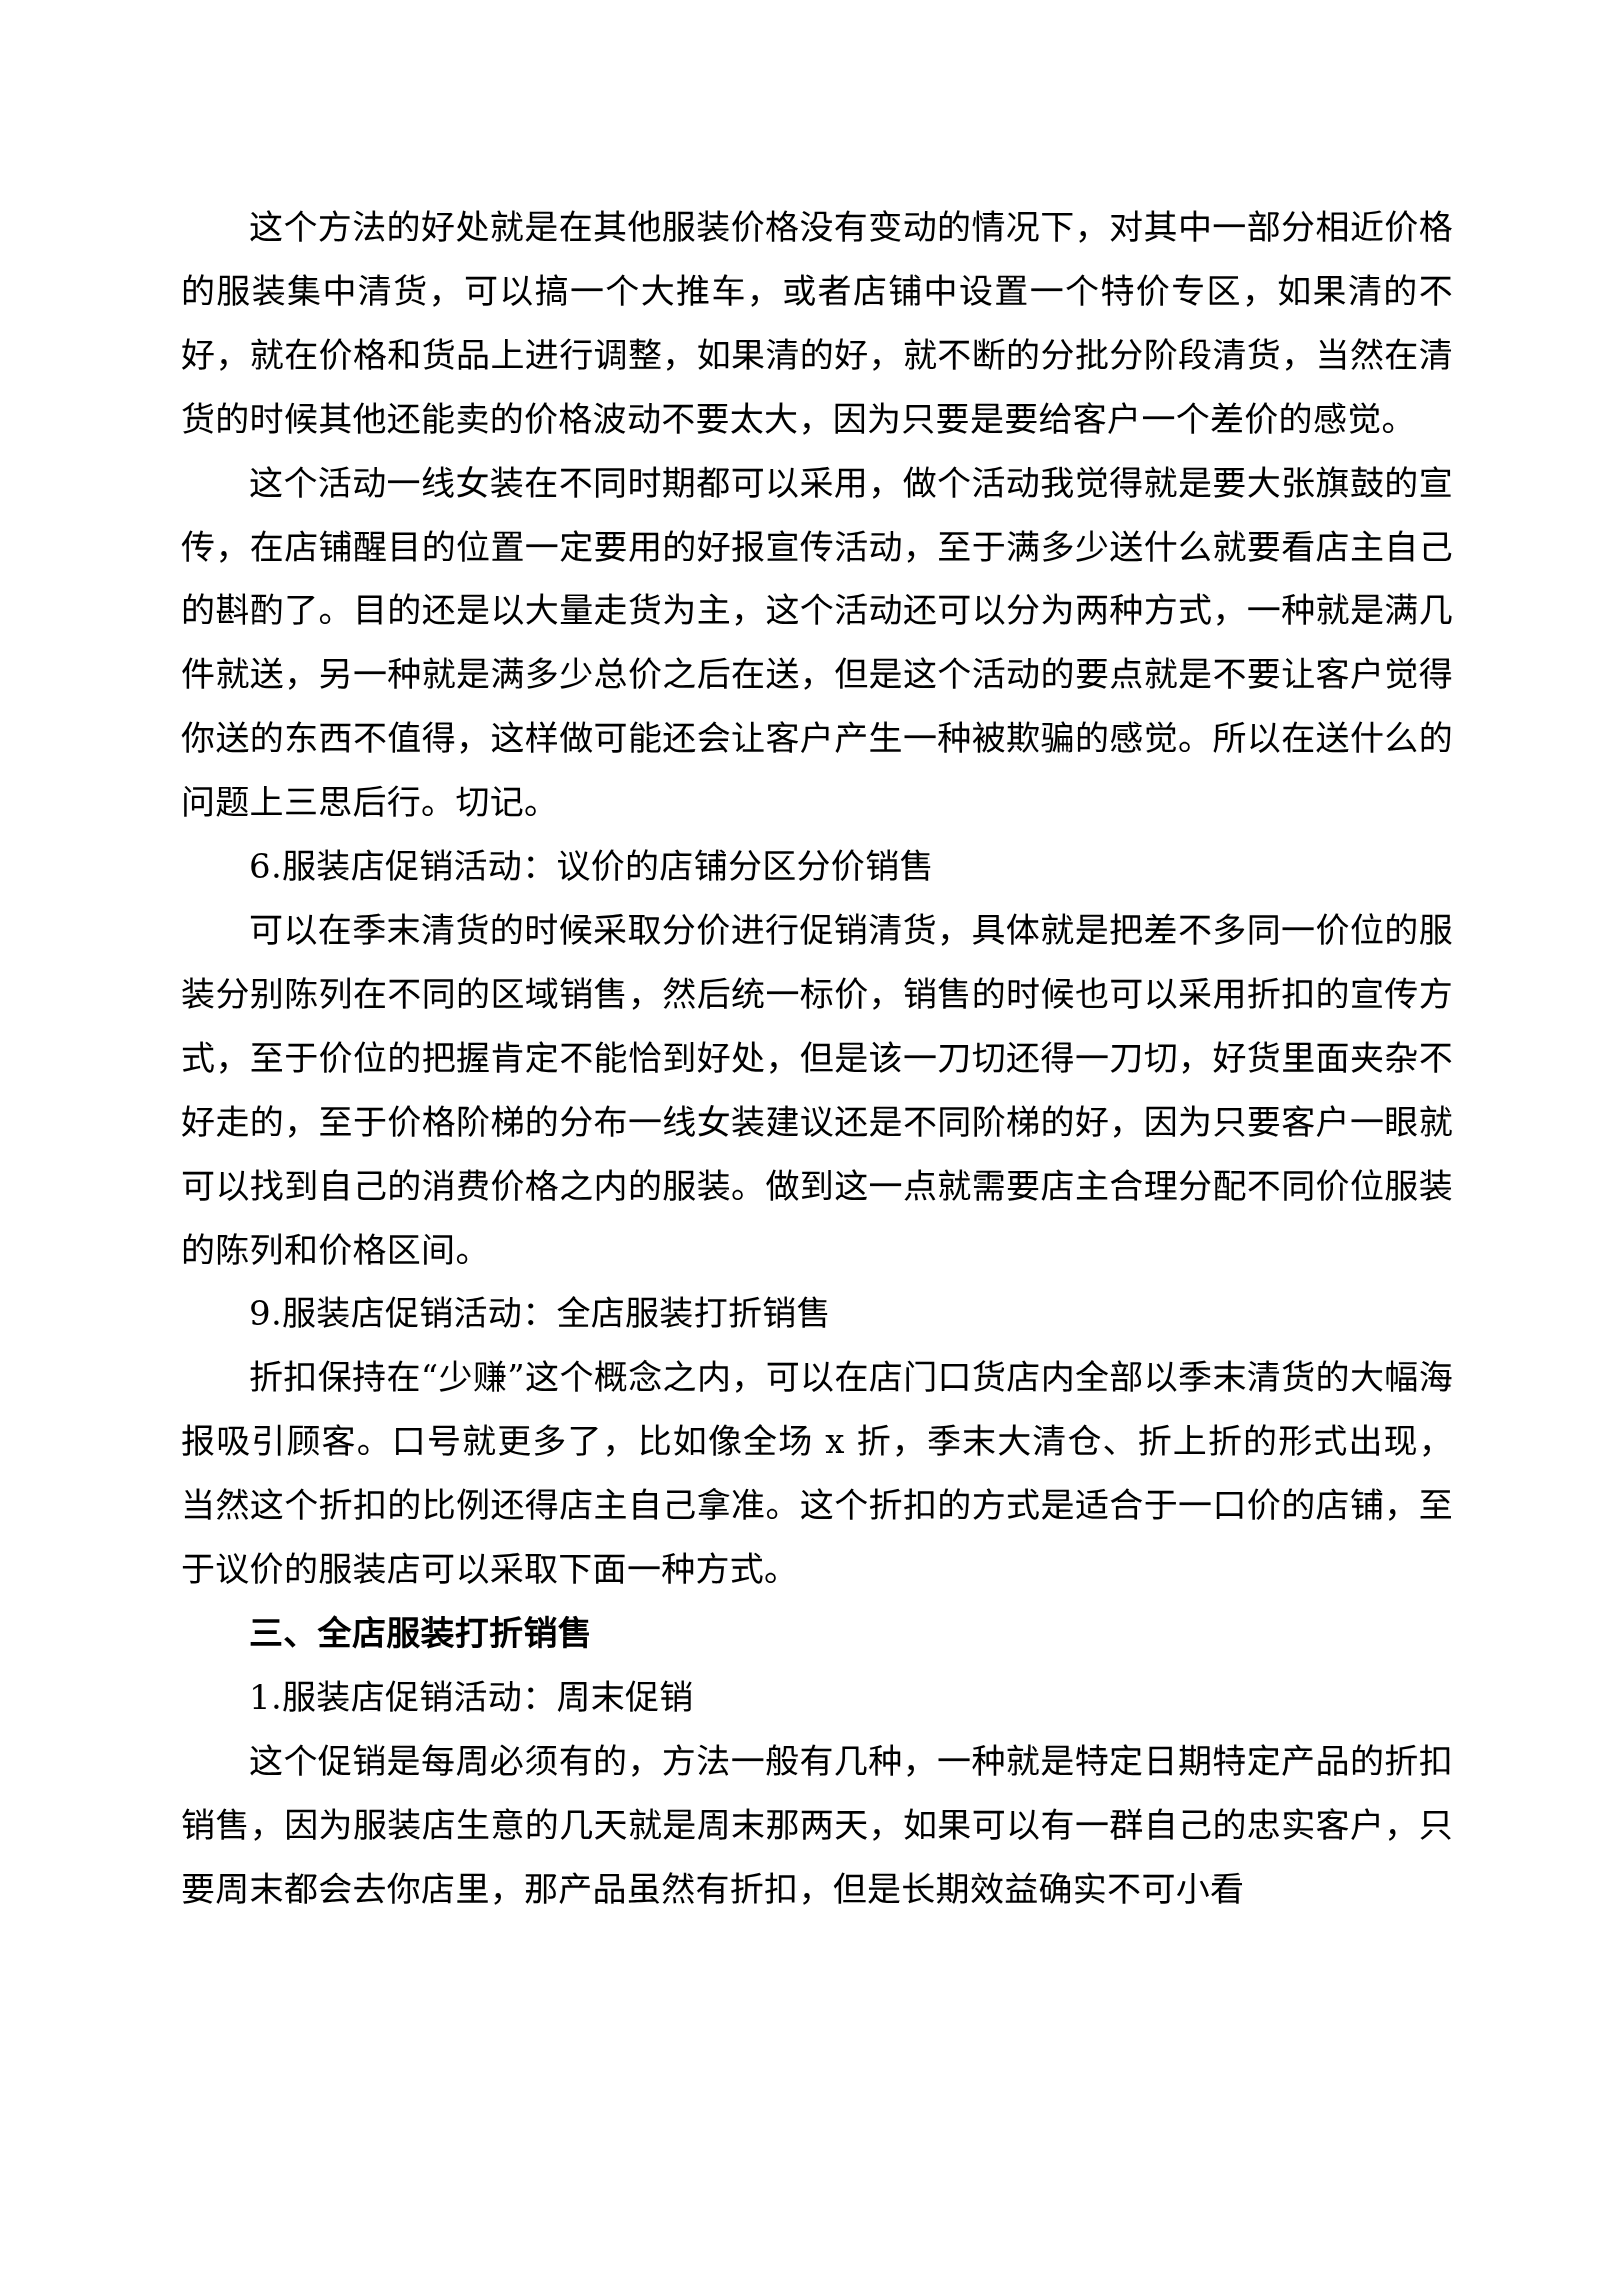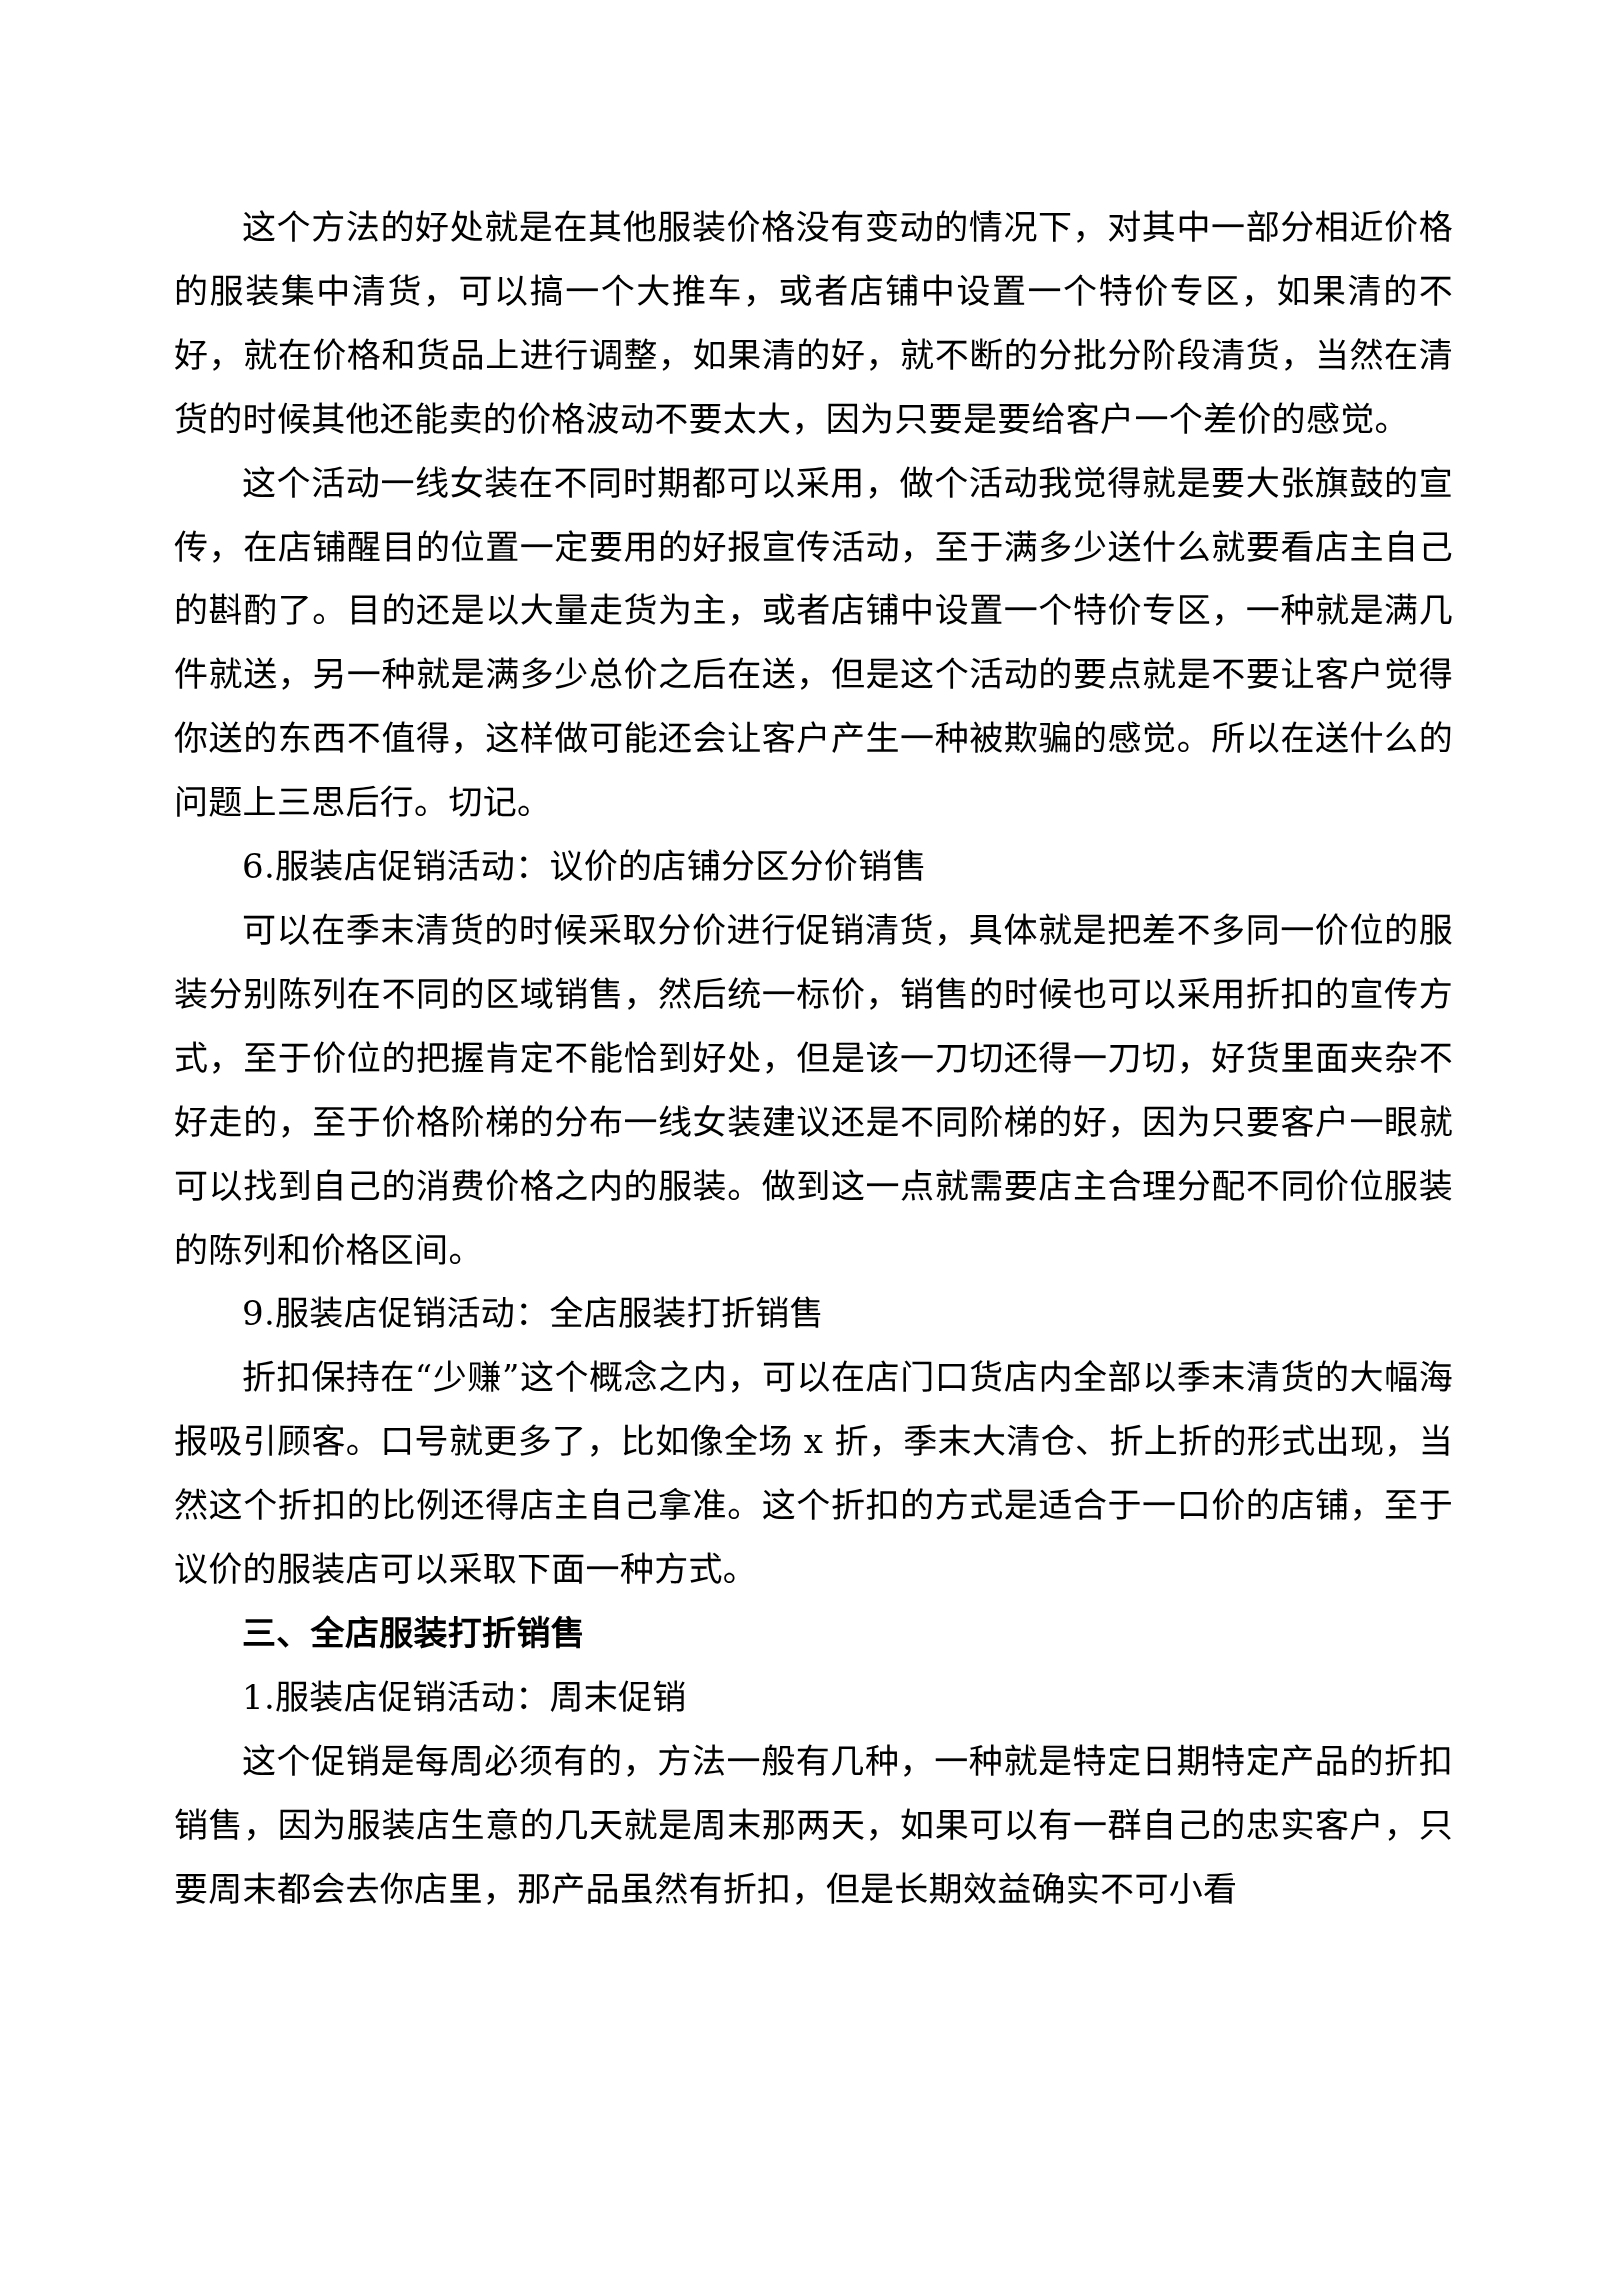--- a/index.html
+++ b/index.html
@@ -19,42 +19,42 @@
     color: #000000;
   }
   .doc-body {
     font-size: 34px;
     line-height: 1.88;
     text-align: justify;
     text-justify: inter-ideograph;
     letter-spacing: 0.3px;
   }
   p {
-    margin: 0 0 0 4px;
+    margin: 0 0 0 11px;
     text-indent: 2em;
     white-space: normal;
   }
   p.heading {
     text-indent: 2em;
   }
   p.section {
     text-indent: 2em;
     font-weight: bold;
   }
 </style>
 </head>
 <body>
 
 <div class="page">
   <div class="doc-body">
 
     <p class="body">这个方法的好处就是在其他服装价格没有变动的情况下，对其中一部分相近价格的服装集中清货，可以搞一个大推车，或者店铺中设置一个特价专区，如果清的不好，就在价格和货品上进行调整，如果清的好，就不断的分批分阶段清货，当然在清货的时候其他还能卖的价格波动不要太大，因为只要是要给客户一个差价的感觉。</p>
 
 
-    <p class="body">这个活动一线女装在不同时期都可以采用，做个活动我觉得就是要大张旗鼓的宣传，在店铺醒目的位置一定要用的好报宣传活动，至于满多少送什么就要看店主自己的斟酌了。目的还是以大量走货为主，或者店铺中设置一个特价专区，一种就是满几件就送，另一种就是满多少总价之后在送，但是这个活动的要点就是不要让客户觉得你送的东西不值得，这样做可能还会让客户产生一种被欺骗的感觉。所以在送什么的问题上三思后行。切记。</p>
+    <p class="body">这个活动一线女装在不同时期都可以采用，做个活动我觉得就是要大张旗鼓的宣传，在店铺醒目的位置一定要用的好报宣传活动，至于满多少送什么就要看店主自己的斟酌了。目的还是以大量走货为主，这个活动还可以分为两种方式，一种就是满几件就送，另一种就是满多少总价之后在送，但是这个活动的要点就是不要让客户觉得你送的东西不值得，这样做可能还会让客户产生一种被欺骗的感觉。所以在送什么的问题上三思后行。切记。</p>
 
     <p class="heading">6.服装店促销活动：议价的店铺分区分价销售</p>
 
     <p class="body">可以在季末清货的时候采取分价进行促销清货，具体就是把差不多同一价位的服装分别陈列在不同的区域销售，然后统一标价，销售的时候也可以采用折扣的宣传方式，至于价位的把握肯定不能恰到好处，但是该一刀切还得一刀切，好货里面夹杂不好走的，至于价格阶梯的分布一线女装建议还是不同阶梯的好，因为只要客户一眼就可以找到自己的消费价格之内的服装。做到这一点就需要店主合理分配不同价位服装的陈列和价格区间。</p>
 
     <p class="heading">9.服装店促销活动：全店服装打折销售</p>
 
     <p class="body">折扣保持在“少赚”这个概念之内，可以在店门口货店内全部以季末清货的大幅海报吸引顾客。口号就更多了，比如像全场 x 折，季末大清仓、折上折的形式出现，当然这个折扣的比例还得店主自己拿准。这个折扣的方式是适合于一口价的店铺，至于议价的服装店可以采取下面一种方式。</p>
 
     <p class="section">三、全店服装打折销售</p>

